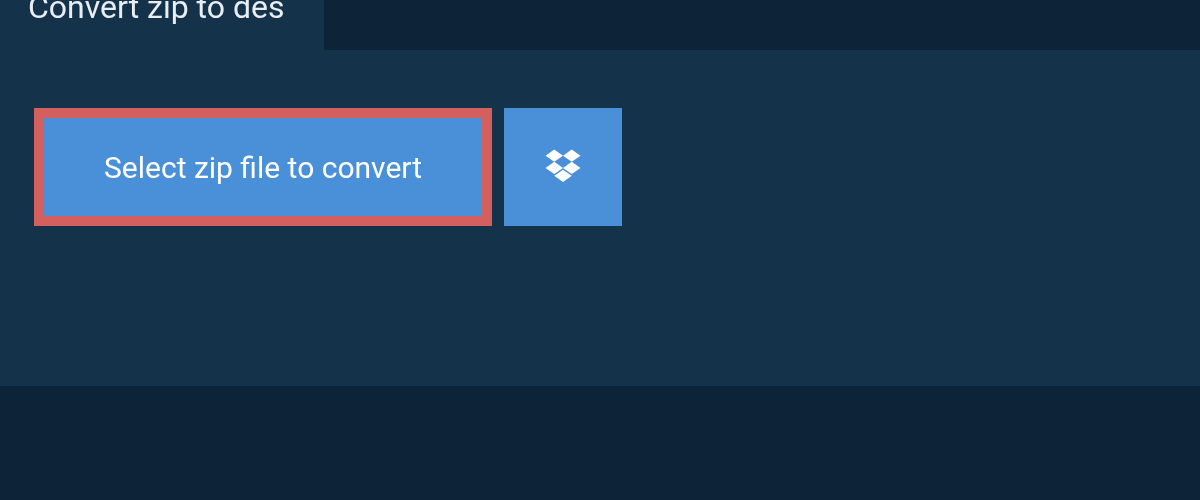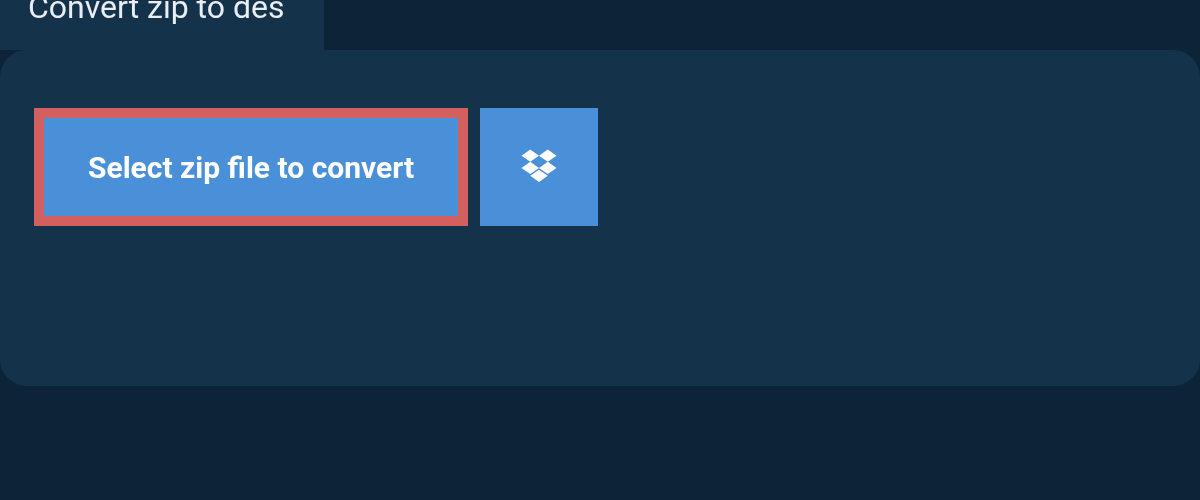--- a/index.html
+++ b/index.html
@@ -13,21 +13,20 @@
       background: #0d2438;
       font-family: -apple-system, BlinkMacSystemFont, "Segoe UI", Roboto, Helvetica, Arial, sans-serif;
       overflow: hidden;
     }
     .panel {
       background: #15324b;
       width: 100%;
       height: 336px;
       margin-top: 50px;
       position: relative;
-      border-radius: 27px;
     }
     .tab {
       position: absolute;
       top: 0;
       left: 0;
       background: #15324b;
       padding: 24px 40px 24px 28px;
       transform: translateY(-100%);
     }
     .tab-text {
@@ -39,22 +38,22 @@
       display: flex;
       gap: 12px;
       padding: 58px 0 0 34px;
       align-items: stretch;
     }
     .select-button {
       background: #4a90d9;
       border: 10px solid #d35f5f;
       color: #ffffff;
       font-size: 30px;
-      font-weight: 700;
-      padding: 30px 44px;
+      font-weight: 400;
+      padding: 30px 60px;
       cursor: pointer;
       display: flex;
       align-items: center;
       justify-content: center;
       height: 118px;
     }
     .dropbox-button {
       background: #4a90d9;
       width: 118px;
       height: 118px;

